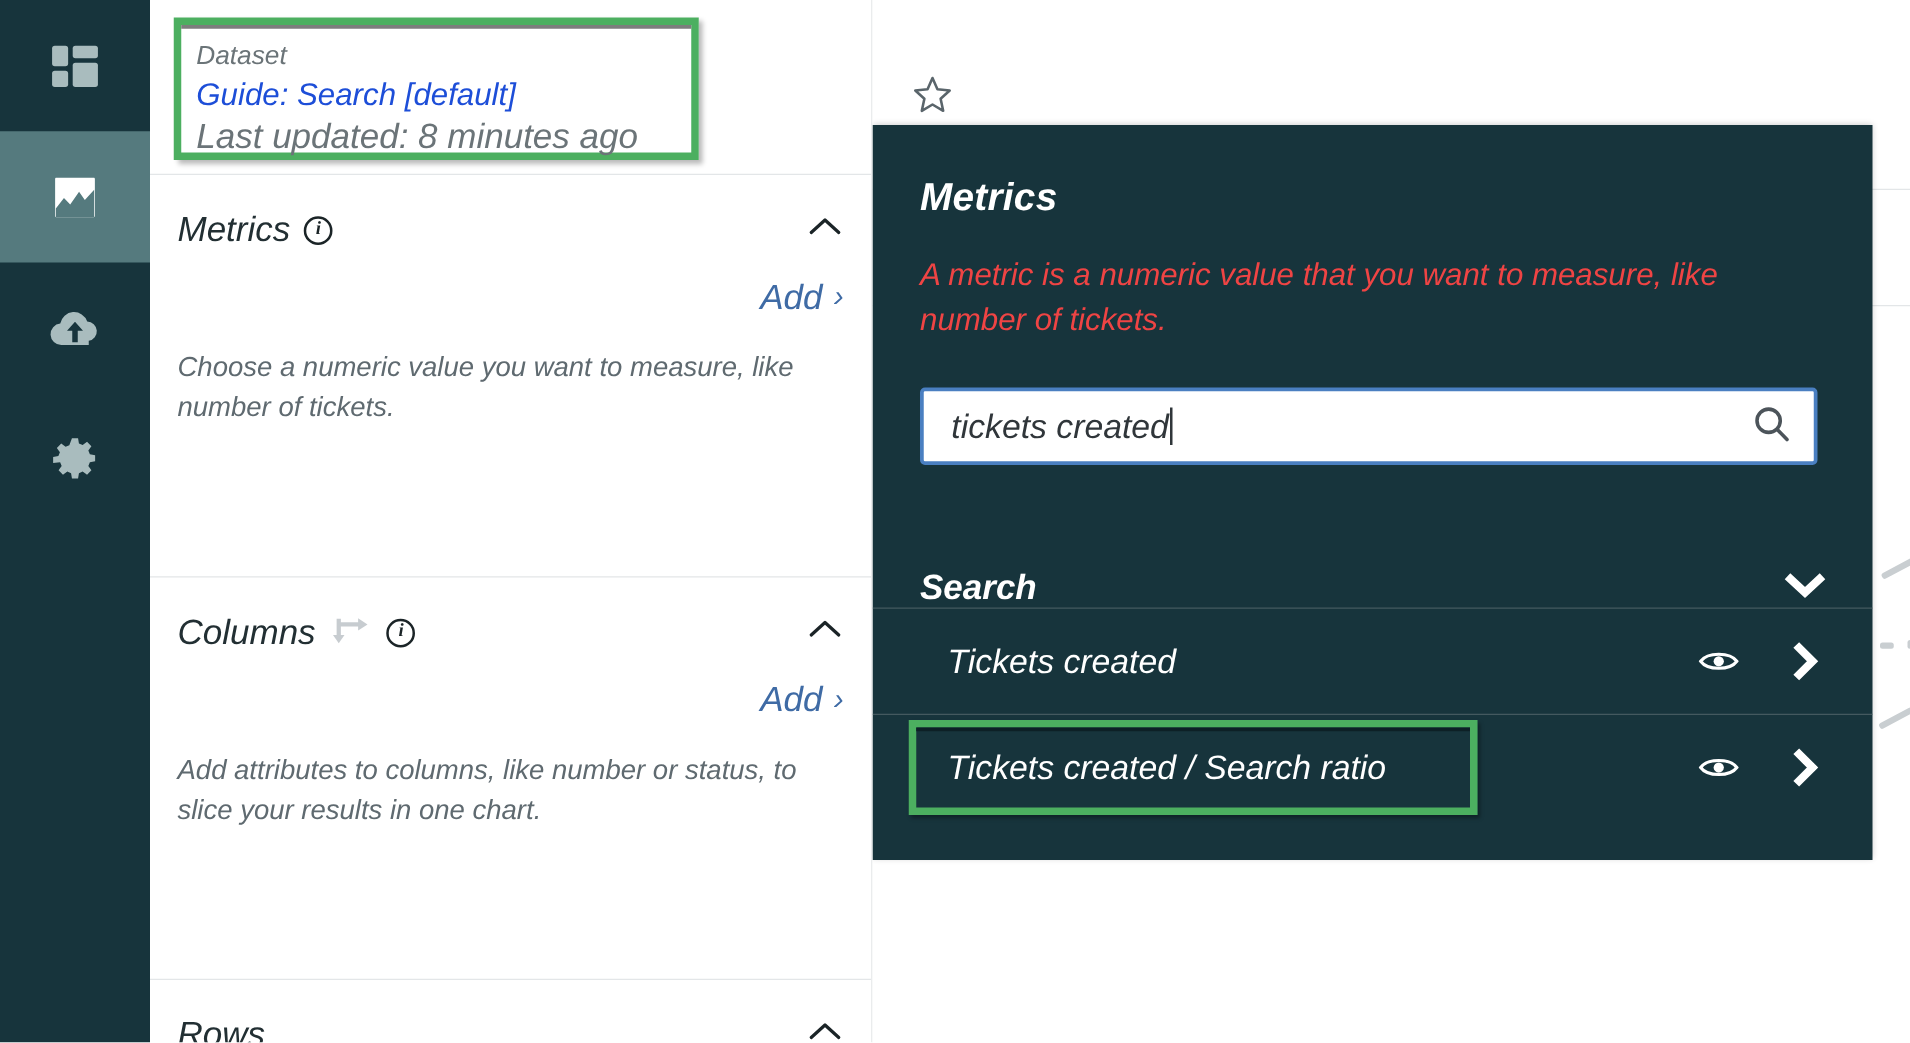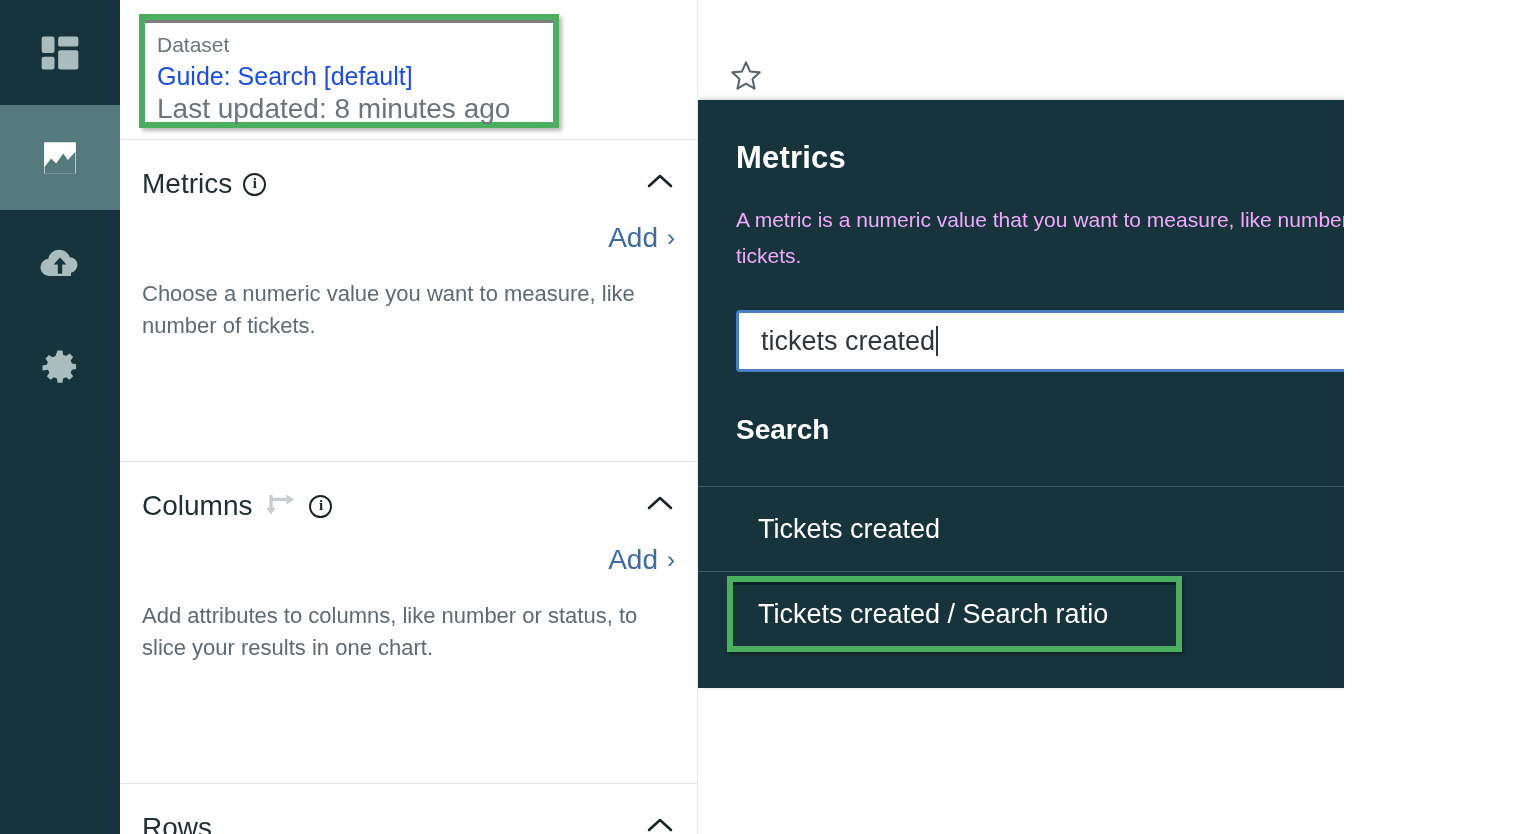--- a/index.html
+++ b/index.html
@@ -4,21 +4,21 @@
 <style>
   * { box-sizing: border-box; margin: 0; padding: 0; }
   html, body {
     width: 1528px; height: 834px;
     overflow: hidden;
     background: #ffffff;
     font-family: "Liberation Sans", sans-serif;
     -webkit-font-smoothing: antialiased;
   }
 
-  .app { position: relative; width: 1344px; height: 834px; display: flex; }
+  .app { position: relative; width: 1528px; height: 834px; display: flex; font-style: italic; }
 
   
   .rail {
     width: 120px; height: 834px;
     background: #17343c;
     flex: 0 0 120px;
     display: flex; flex-direction: column;
     align-items: stretch;
   }
   .rail-item {
@@ -155,21 +155,21 @@
     background: #17343c;
     box-shadow: 0 -1px 5px rgba(0,0,0,0.2);
     overflow: hidden;
   }
   .ov-pad { padding: 40px 38px 0 38px; }
   .ov-title {
     font-size: 31px; color: #ffffff; font-weight: 700; letter-spacing: .2px;
   }
   .ov-desc {
     margin-top: 26px;
-    font-size: 21px; line-height: 36px; color: #f0abfc; font-weight: 400;
+    font-size: 25px; line-height: 36px; color: #ef4444; font-weight: 400;
     max-width: 700px;
   }
   .search-box {
     margin-top: 36px;
     height: 62px; width: 718px;
     background: #ffffff;
     border: 3px solid #4a7fc1;
     border-radius: 4px;
     display: flex; align-items: center;
     padding: 0 16px 0 22px;
@@ -179,21 +179,21 @@
     font-size: 27px; color: #30363a;
     display: flex; align-items: center;
   }
   .caret {
     display: inline-block; width: 2px; height: 30px;
     background: #30363a; margin-left: 1px;
   }
   .group-head {
     margin-top: 42px;
     height: 72px;
-    display: flex; align-items: flex-start;
+    display: flex; align-items: flex-end;
     padding: 0 34px 0 38px;
     cursor: pointer;
   }
   .group-name {
     font-size: 28px; color: #ffffff; font-weight: 700; flex: 1 1 auto;
   }
   .result-row {
     height: 85px;
     display: flex; align-items: center;
     padding: 0 34px 0 60px;

